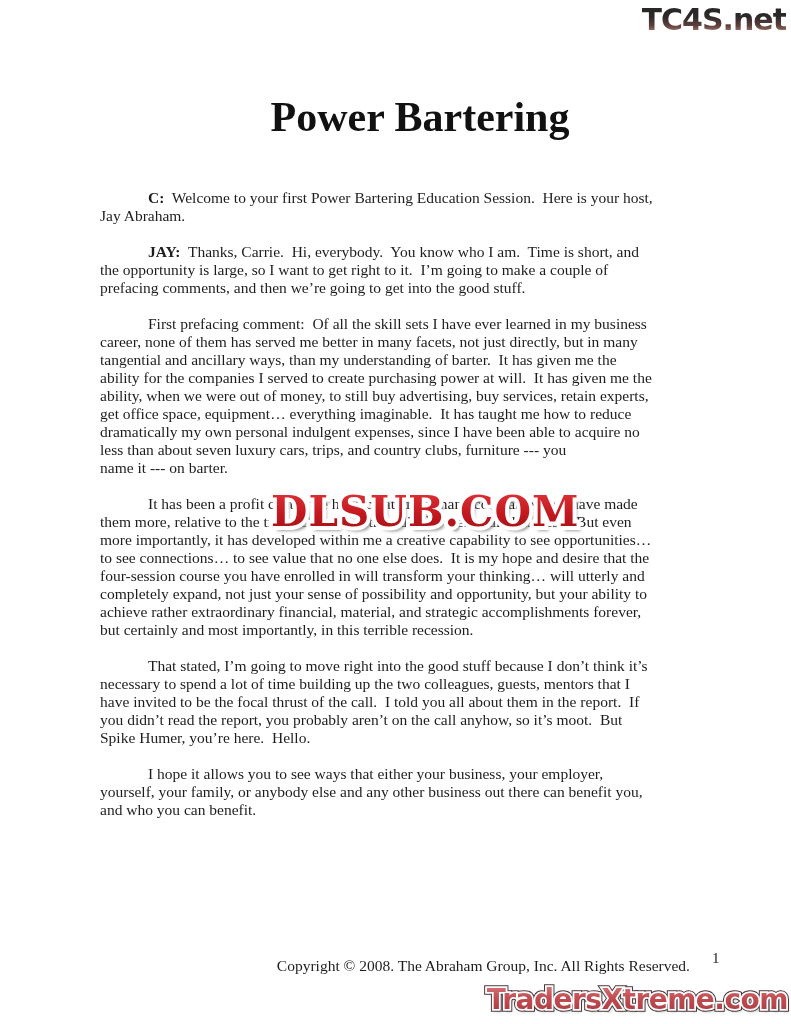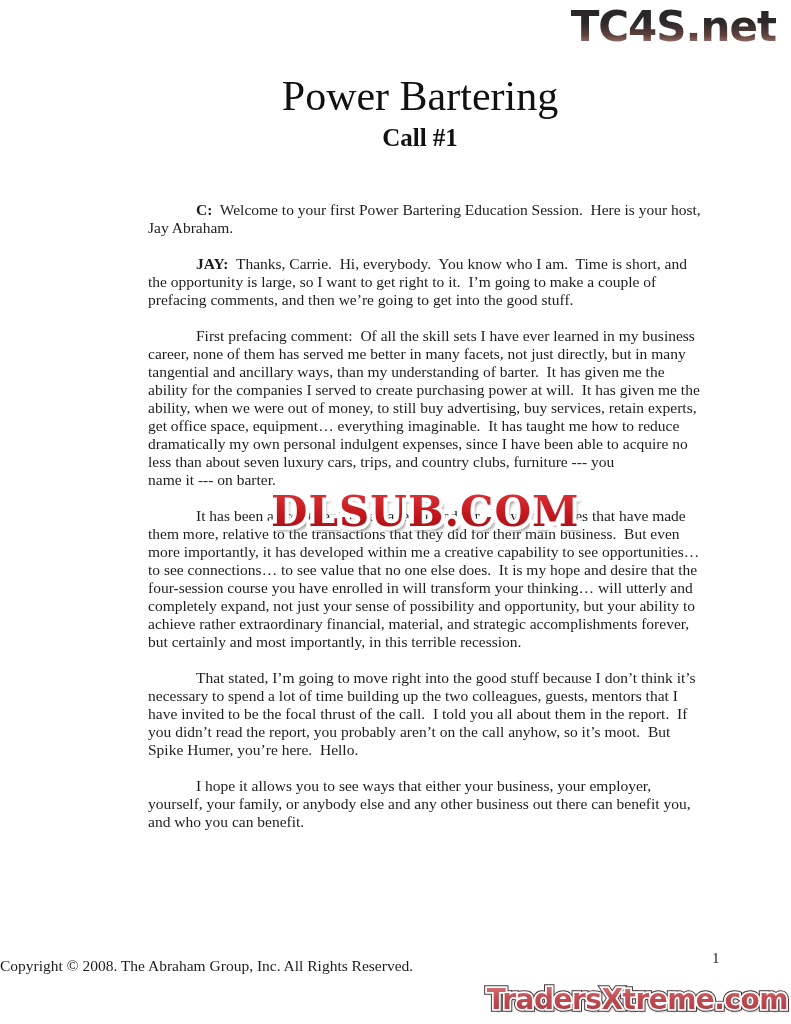--- a/index.html
+++ b/index.html
@@ -10,24 +10,24 @@
     background: #ffffff;
     overflow: hidden;
     font-family: "Liberation Serif", "DejaVu Serif", serif;
     color: #1d1d1d;
   }
 
   
   .content { position: absolute; left: 100px; top: 0; width: 640px; }
 
   .doc-title {
-    margin: 74px 0 0 0;
+    margin: 95px 0 0 0;
     font-size: 42px;
     line-height: 44px;
-    font-weight: normal;
+    font-weight: bold;
     text-align: center;
     color: #111111;
   }
   .doc-subtitle {
     margin: 7px 0 0 0;
     font-size: 25px;
     line-height: 26px;
     font-weight: bold;
     text-align: center;
     color: #111111;
@@ -36,56 +36,56 @@
     margin: 5px 0 0 0;
     font-size: 28px;
     line-height: 30px;
     font-weight: bold;
     font-style: italic;
     text-align: center;
     color: #111111;
   }
   .doc-date sup { font-size: 0.58em; vertical-align: super; line-height: 0; }
 
-  .body-text { margin-top: 50px; margin-left: 48px; }
+  .body-text { margin-top: 50px; }
   .para {
     margin: 0 0 18px 0;
     font-size: 15.5px;
     line-height: 18px;
     white-space: pre-wrap;
     text-indent: 48px;
   }
   .speaker { font-weight: bold; }
 
   
   .footer-copyright {
     position: absolute;
     left: 0; top: 957px;
     width: 690px;
-    text-align: left;
+    text-align: right;
     font-size: 15.5px;
     color: #1d1d1d;
   }
   .page-number {
     position: absolute;
     left: 712px; top: 950px;
     font-size: 15px;
     color: #1d1d1d;
   }
 
   
   .wm { position: absolute; white-space: nowrap; }
   .wm .layer { position: absolute; top: 0; margin-left: 14px; }
 
   
   .wm-tc4s {
-    top: 2px; right: 15px;
+    top: 2px; right: 5px;
     font-family: "DejaVu Sans", sans-serif;
     font-weight: bold;
-    font-size: 42px;
+    font-size: 30px;
     letter-spacing: -1px;
     color: #3a3a3a;
     background: linear-gradient(180deg, #262424 0%, #2d2929 42%, #5f413c 68%, #a07a72 85%, #d9c6c0 100%);
     -webkit-background-clip: text;
     background-clip: text;
     -webkit-text-fill-color: transparent;
   }
 
   
   .wm-dlsub {
@@ -142,21 +142,20 @@
 </style>
 </head>
 <body>
 
 <div class="page">
 
   <div class="wm wm-tc4s">TC4S.net</div>
 
   <div class="content">
     <h1 class="doc-title">Power Bartering</h1>
-    <h2 class="doc-subtitle">Call #1</h2>
 
     <main class="body-text">
       <p class="para"><span class="speaker">C:</span><span>  Welcome to your first Power Bartering Education Session.  Here is your host,
 Jay Abraham.</span></p>
 
       <p class="para"><span class="speaker">JAY:</span><span>  Thanks, Carrie.  Hi, everybody.  You know who I am.  Time is short, and
 the opportunity is large, so I want to get right to it.  I’m going to make a couple of
 prefacing comments, and then we’re going to get into the good stuff.</span></p>
 
       <p class="para"><span>First prefacing comment:  Of all the skill sets I have ever learned in my business

